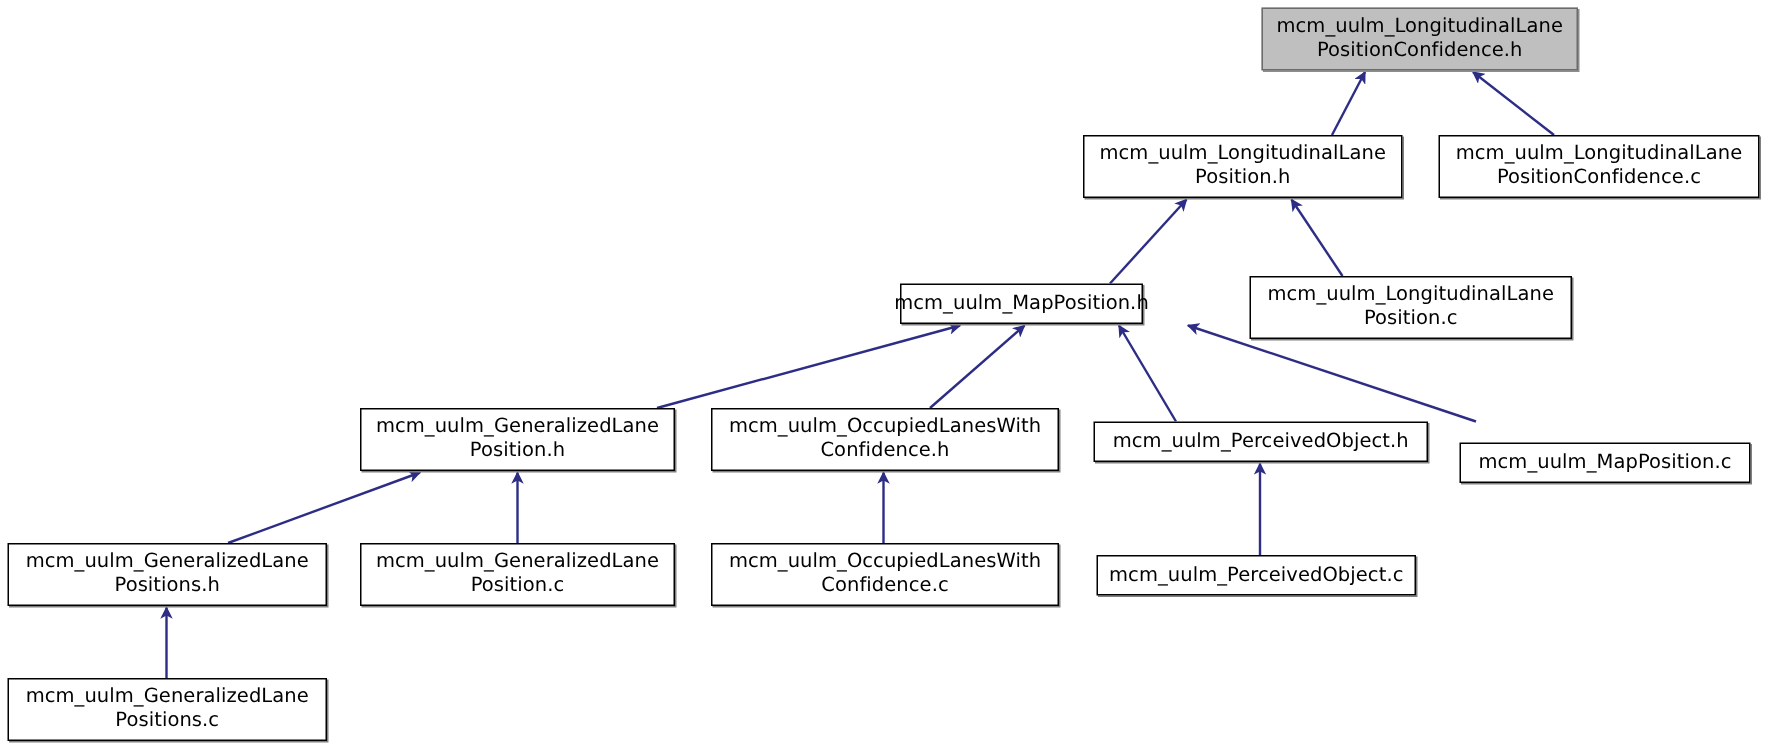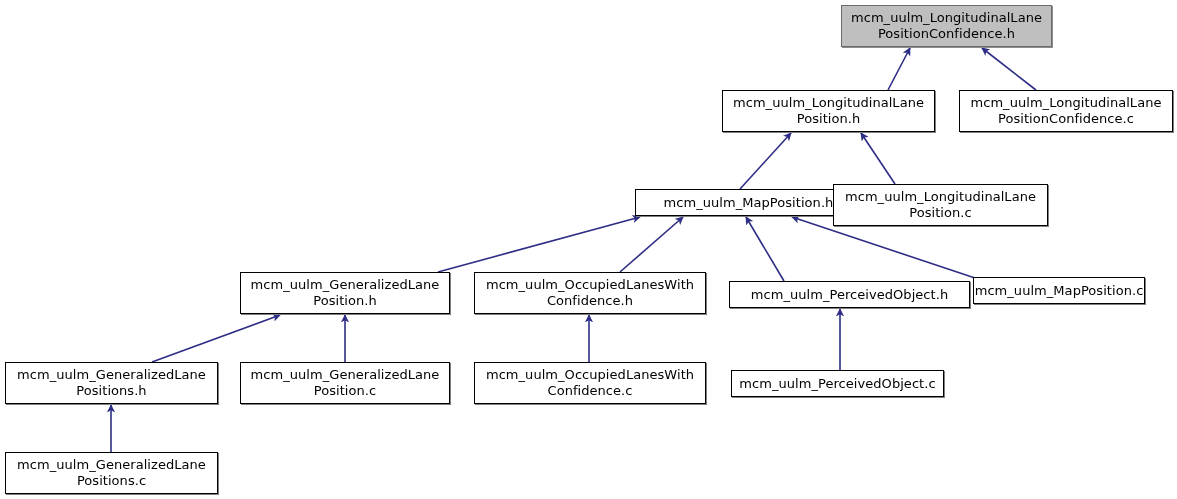--- a/index.html
+++ b/index.html
@@ -75,29 +75,29 @@
       <line x1="840" y1="370" x2="840" y2="309" stroke="#2d2d86" stroke-width="1.6" marker-end="url(#arrow)"></line>
       <line x1="111" y1="452" x2="111" y2="405" stroke="#2d2d86" stroke-width="1.6" marker-end="url(#arrow)"></line>
     </svg>
   <div id="nodes-layer">
       <div class="node highlight" style="left: 841px; top: 5px; width: 211px; height: 42px;"><span class="label">mcm_uulm_LongitudinalLane
 PositionConfidence.h</span></div>
       <div class="node" style="left: 722px; top: 90px; width: 213px; height: 42px;"><span class="label">mcm_uulm_LongitudinalLane
 Position.h</span></div>
       <div class="node" style="left: 959px; top: 90px; width: 214px; height: 42px;"><span class="label">mcm_uulm_LongitudinalLane
 PositionConfidence.c</span></div>
-      <div class="node" style="left: 635px; top: 189px; width: 227px; height: 27px;"><span class="label">mcm_uulm_MapPosition.h</span></div>
+      <div class="node" style="left: 600px; top: 189px; width: 162px; height: 27px;"><span class="label">mcm_uulm_MapPosition.h</span></div>
       <div class="node" style="left: 833px; top: 184px; width: 215px; height: 42px;"><span class="label">mcm_uulm_LongitudinalLane
 Position.c</span></div>
       <div class="node" style="left: 240px; top: 272px; width: 210px; height: 42px;"><span class="label">mcm_uulm_GeneralizedLane
 Position.h</span></div>
       <div class="node" style="left: 474px; top: 272px; width: 232px; height: 42px;"><span class="label">mcm_uulm_OccupiedLanesWith
 Confidence.h</span></div>
-      <div class="node" style="left: 729px; top: 281px; width: 241px; height: 27px;"><span class="label">mcm_uulm_PerceivedObject.h</span></div>
-      <div class="node" style="left: 973px; top: 277px; width: 172px; height: 27px;"><span class="label">mcm_uulm_MapPosition.c</span></div>
+      <div class="node" style="left: 729px; top: 281px; width: 223px; height: 27px;"><span class="label">mcm_uulm_PerceivedObject.h</span></div>
+      <div class="node" style="left: 973px; top: 295px; width: 194px; height: 27px;"><span class="label">mcm_uulm_MapPosition.c</span></div>
       <div class="node" style="left: 5px; top: 362px; width: 213px; height: 42px;"><span class="label">mcm_uulm_GeneralizedLane
 Positions.h</span></div>
       <div class="node" style="left: 240px; top: 362px; width: 210px; height: 42px;"><span class="label">mcm_uulm_GeneralizedLane
 Position.c</span></div>
       <div class="node" style="left: 474px; top: 362px; width: 232px; height: 42px;"><span class="label">mcm_uulm_OccupiedLanesWith
 Confidence.c</span></div>
       <div class="node" style="left: 731px; top: 370px; width: 213px; height: 27px;"><span class="label">mcm_uulm_PerceivedObject.c</span></div>
       <div class="node" style="left: 5px; top: 452px; width: 213px; height: 42px;"><span class="label">mcm_uulm_GeneralizedLane
 Positions.c</span></div>
     </div>

